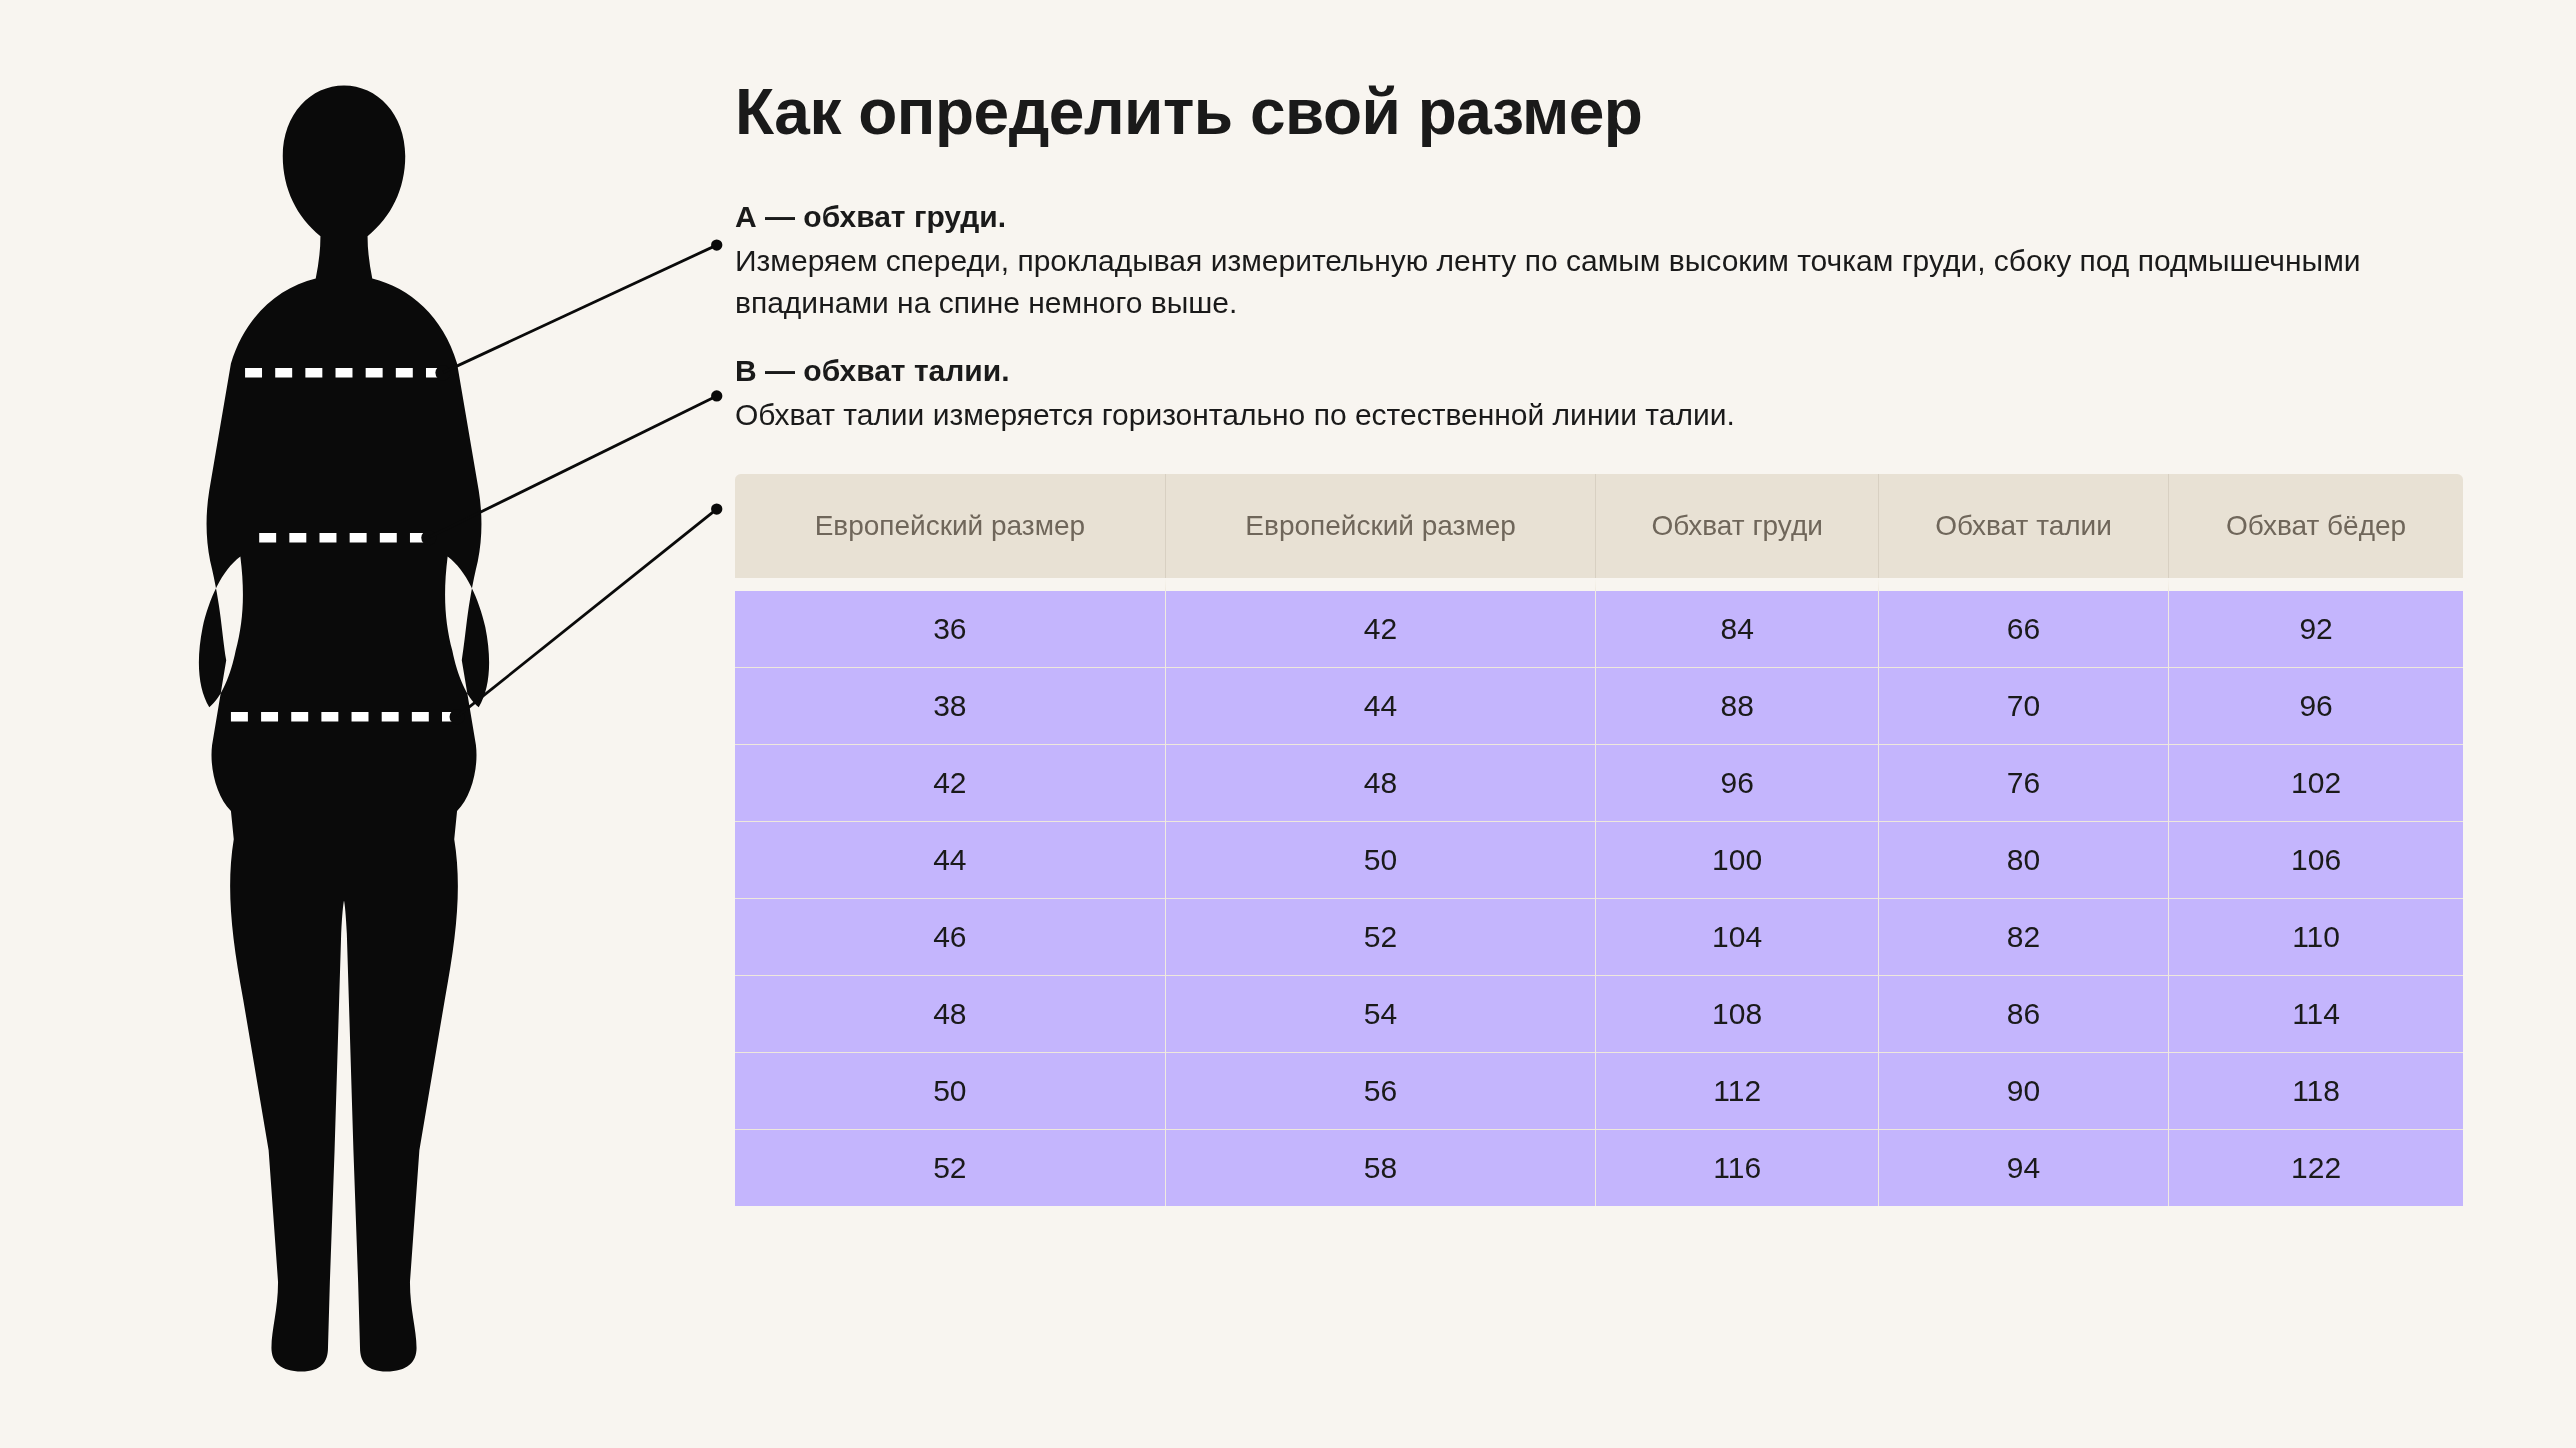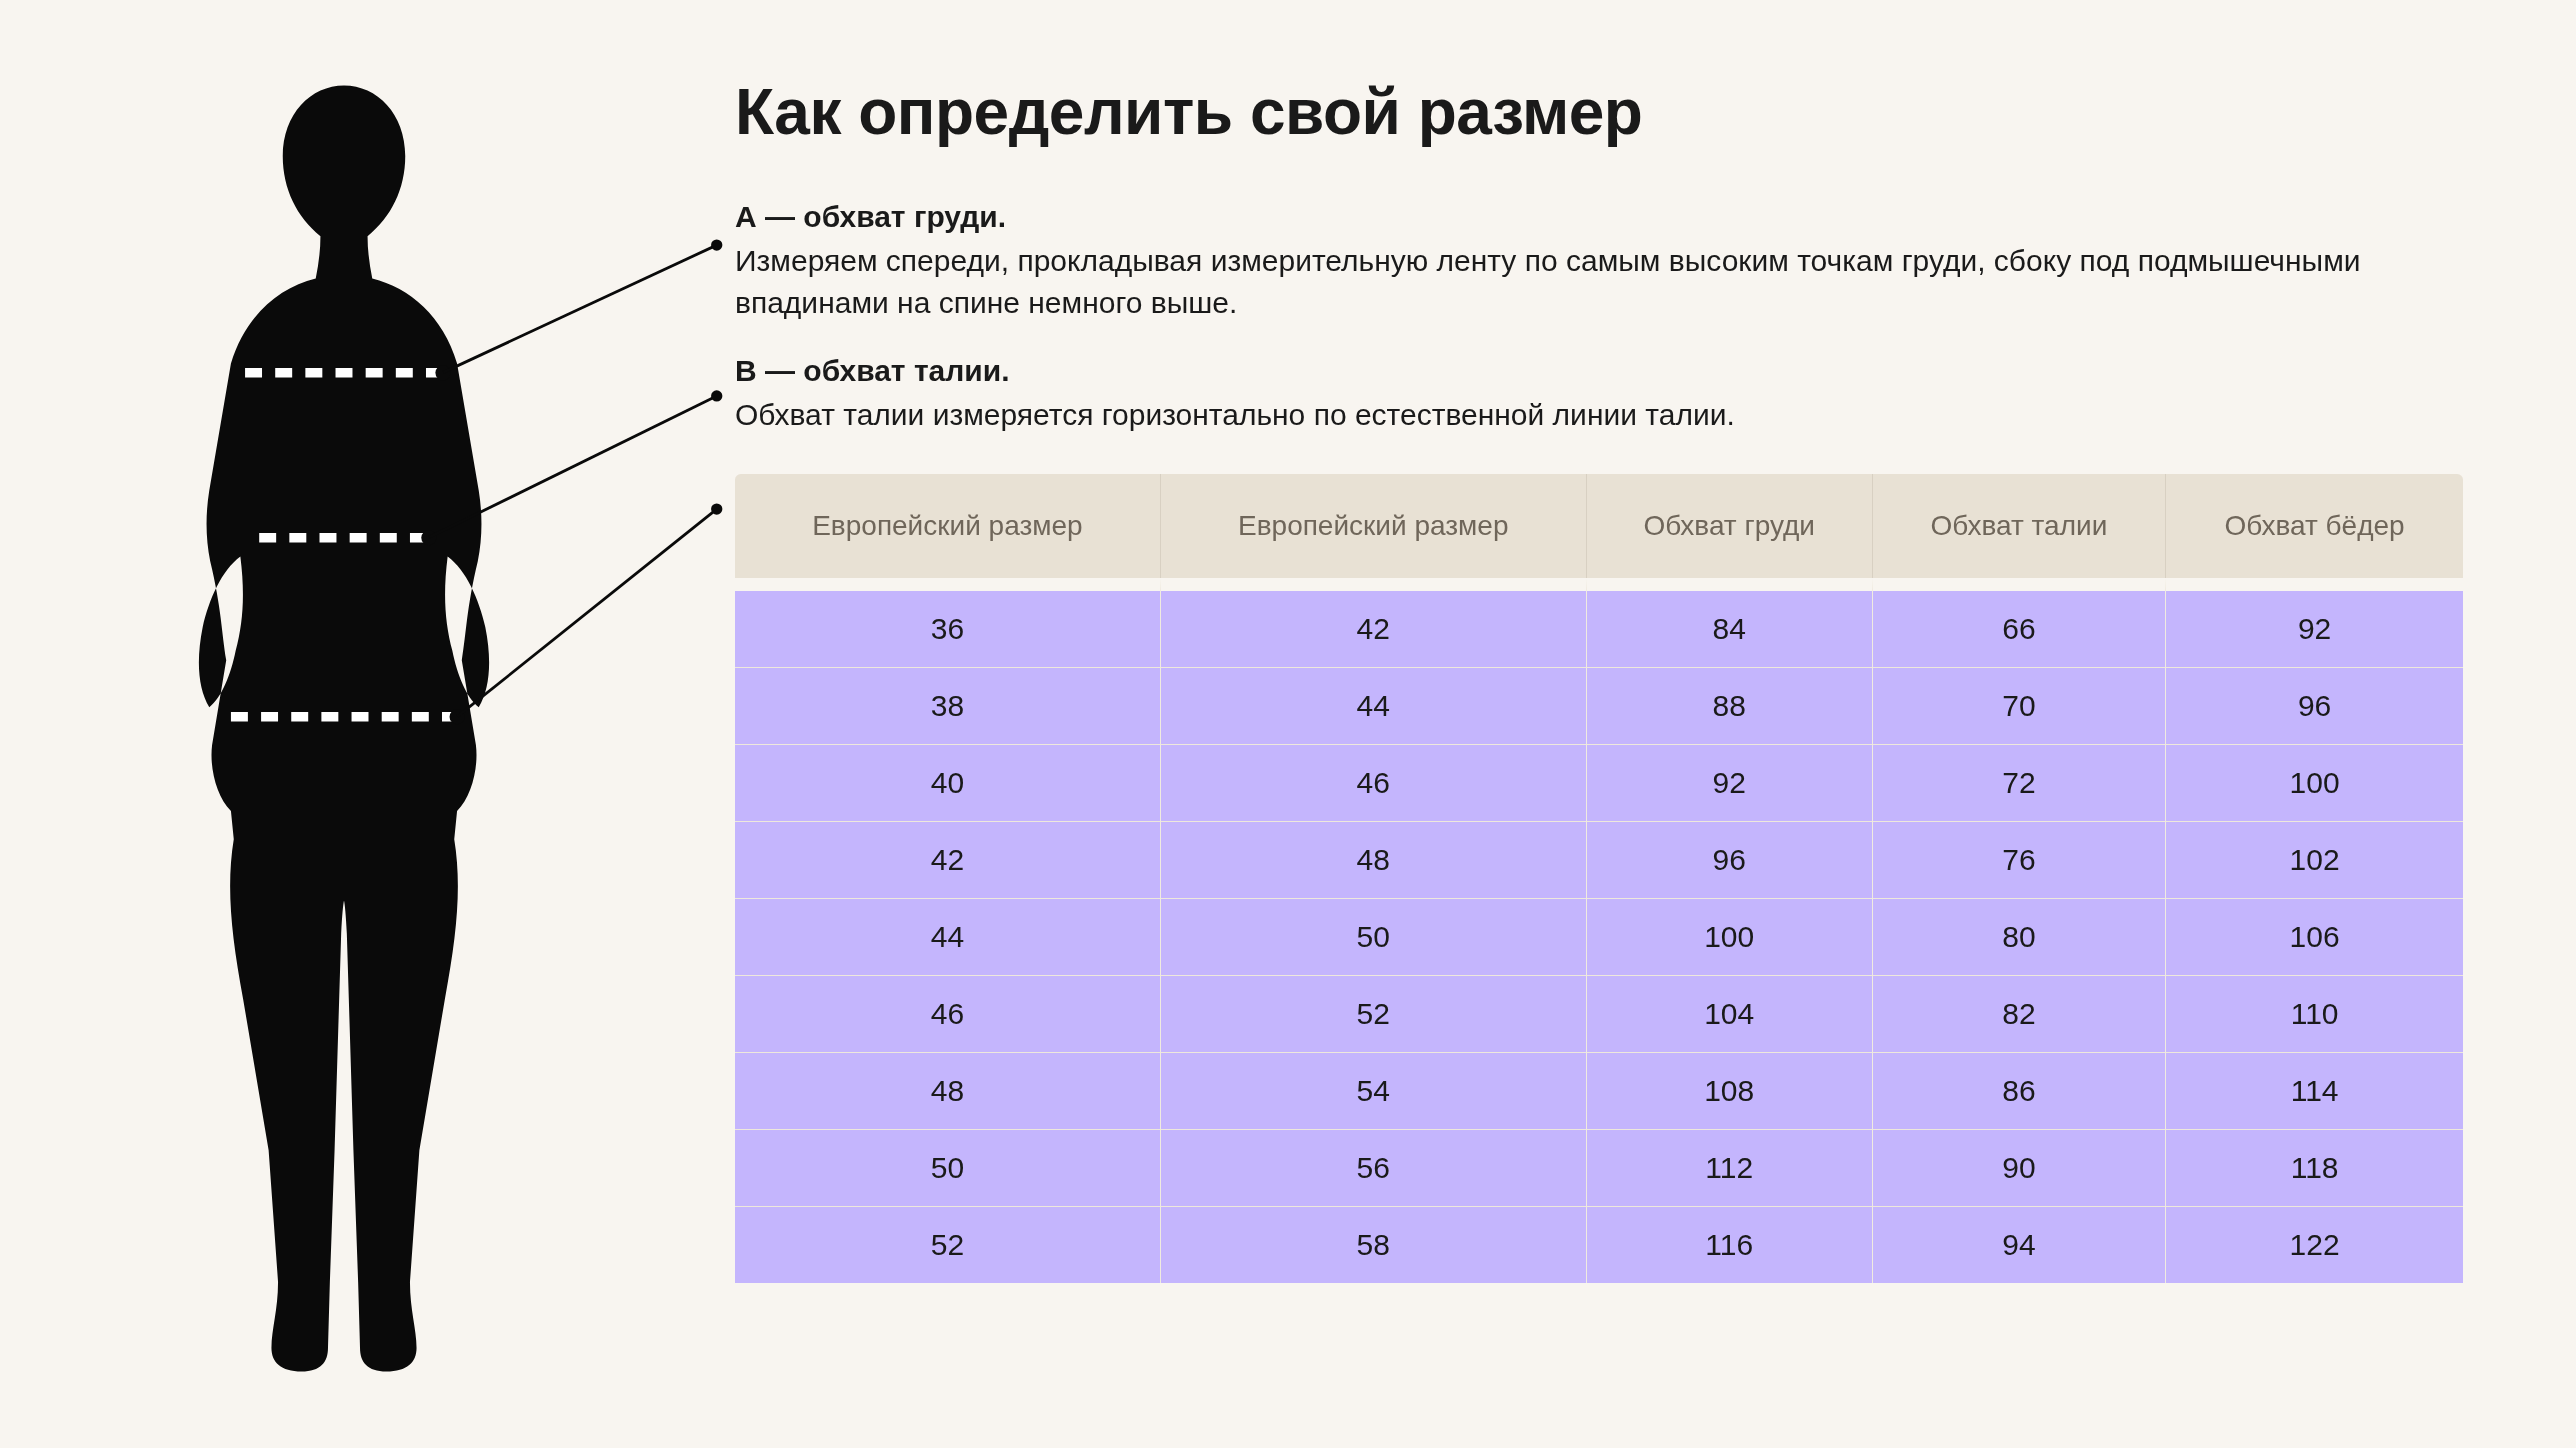--- a/index.html
+++ b/index.html
@@ -44,21 +44,21 @@
     margin-top: 38px;
     width: 100%;
     border-collapse: separate;
     border-spacing: 0;
   }
   .size-table thead th {
     background: #e8e1d4;
     color: #6f665a;
     font-weight: 400;
     font-size: 28px;
-    padding: 36px 15px;
+    padding: 36px 8px;
     text-align: center;
     border-right: 0.9px solid #d8d0c2;
   }
   .size-table thead th:first-child { border-top-left-radius: 5.7px; }
   .size-table thead th:last-child  { border-top-right-radius: 5.7px; border-right: none; }
   .size-table tbody { }
   .size-table tbody tr td {
     background: #c4b5fd;
     font-size: 30px;
     color: #1a1a1a;
@@ -188,27 +188,20 @@
           <td>92</td>
         </tr>
         <tr>
           <td>38</td>
           <td>44</td>
           <td>88</td>
           <td>70</td>
           <td>96</td>
         </tr>
         <tr>
-          <td>40</td>
-          <td>46</td>
-          <td>92</td>
-          <td>72</td>
-          <td>100</td>
-        </tr>
-        <tr>
           <td>42</td>
           <td>48</td>
           <td>96</td>
           <td>76</td>
           <td>102</td>
         </tr>
         <tr>
           <td>44</td>
           <td>50</td>
           <td>100</td>

